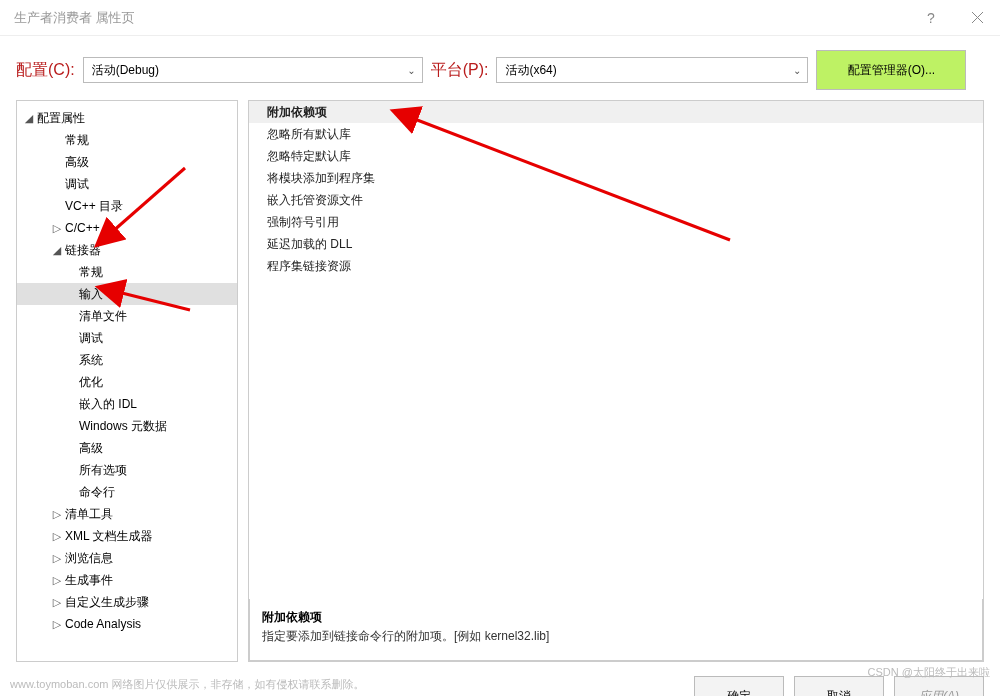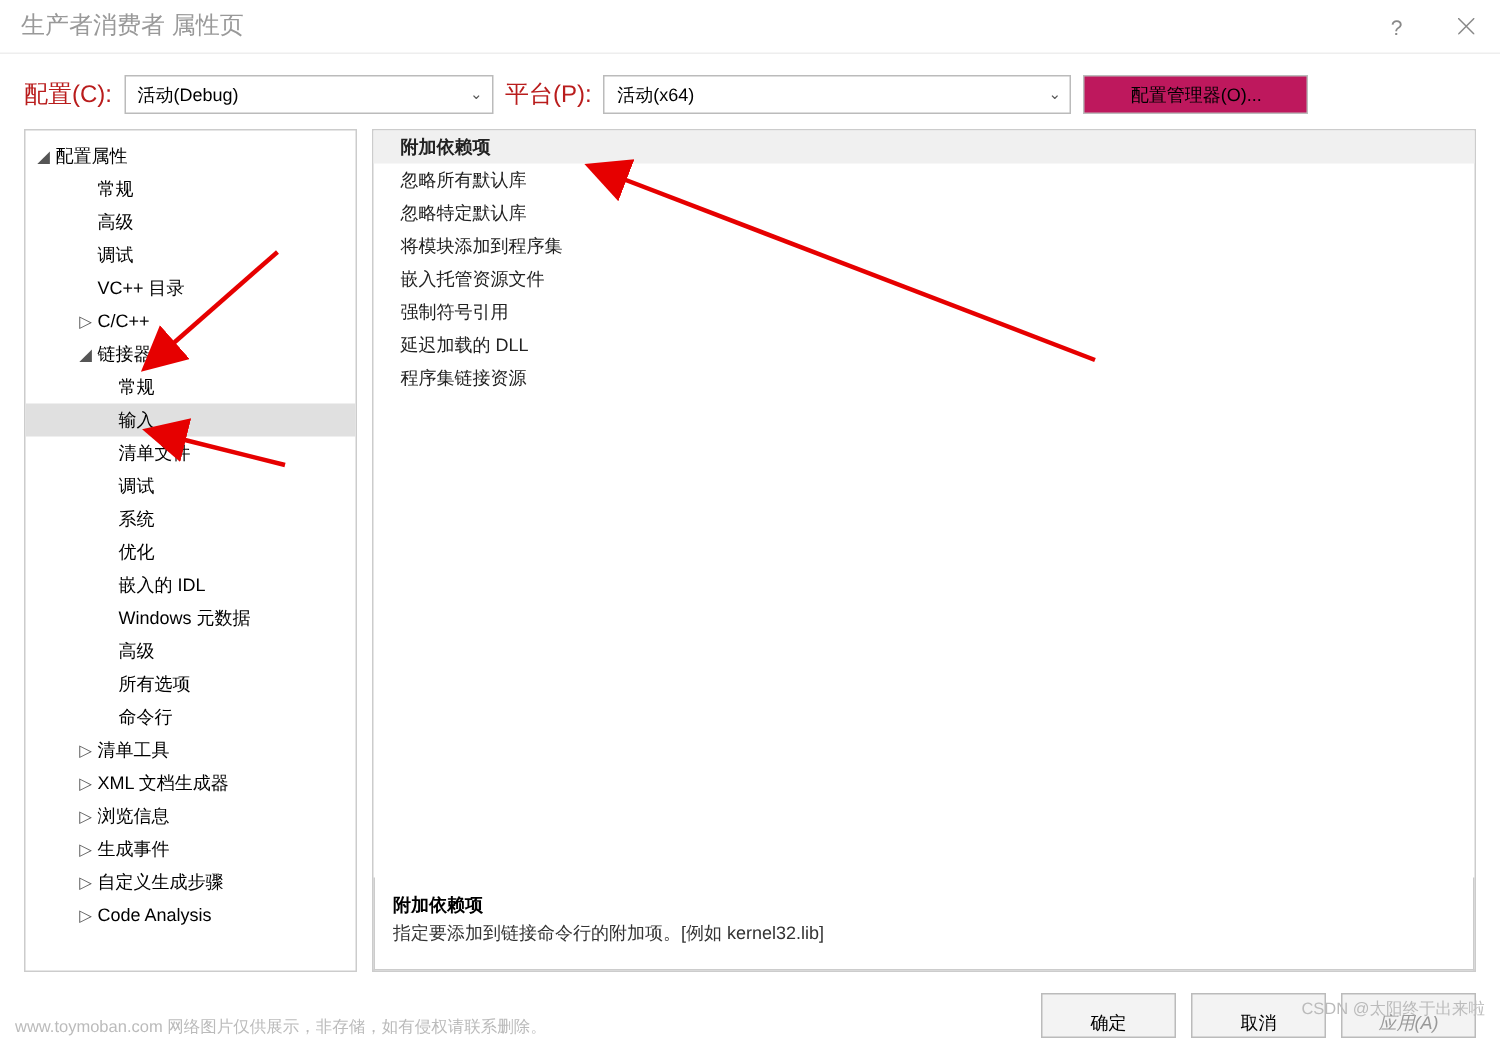--- a/index.html
+++ b/index.html
@@ -1,31 +1,31 @@
 <!DOCTYPE html>
 <html><head>
   <meta charset="utf-8">
   <style>
     * { box-sizing: border-box; margin: 0; padding: 0; font-family: "Microsoft YaHei", "Segoe UI", sans-serif; font-size: 12px; }
     body { background: #fff; width: 1000px; height: 696px; overflow: hidden; }
     
     .titlebar { height: 36px; background: #fff; display: flex; align-items: center; padding: 0 0 0 14px; color: #999; border-bottom: 1px solid #eee; }
-    .titlebar-title { flex: 1; font-size: 16px; }
+    .titlebar-title { flex: 1; font-size: 13px; }
     .titlebar-controls { display: flex; align-items: center; }
     .titlebar-btn { width: 46px; height: 36px; display: flex; align-items: center; justify-content: center; color: #888; font-size: 14px; }
     .titlebar-btn svg { width: 11px; height: 11px; stroke: #888; stroke-width: 1; fill: none; }
     
     .toolbar { padding: 14px 16px 10px 16px; display: flex; align-items: center; gap: 8px; }
     .toolbar-label { color: #b91c1c; font-size: 16px; }
     .combo { border: 1px solid #bbb; background: #fff; height: 26px; display: flex; align-items: center; padding: 0 6px 0 8px; }
     .combo-text { flex: 1; }
     .combo-arrow { color: #555; font-size: 10px; }
-    .combo-config { width: 246px; }
+    .combo-config { width: 340px; }
     .combo-platform { width: 312px; }
-    .tool-btn { border: 1px solid #bbb; background: #be185d; height: 26px; padding: 0 12px; display: flex; align-items: center; justify-content: center; width: 150px; }
+    .tool-btn { border: 1px solid #bbb; background: #bef264; height: 40px; padding: 0 12px; display: flex; align-items: center; justify-content: center; width: 150px; }
     
     .main { display: flex; padding: 0 16px; gap: 10px; height: 562px; }
     .tree-panel { width: 222px; border: 1px solid #ccc; background: #fff; padding: 6px 0; overflow: auto; }
     .tree-item { height: 22px; display: flex; align-items: center; padding-left: 6px; cursor: default; }
     .tree-item.selected { background: #e0e0e0; }
     .tree-toggle { width: 12px; display: inline-flex; justify-content: center; color: #555; font-size: 11px; }
     .tree-label { padding-left: 2px; }
     .indent-2 { padding-left: 34px; }
     .indent-3 { padding-left: 48px; }
     

